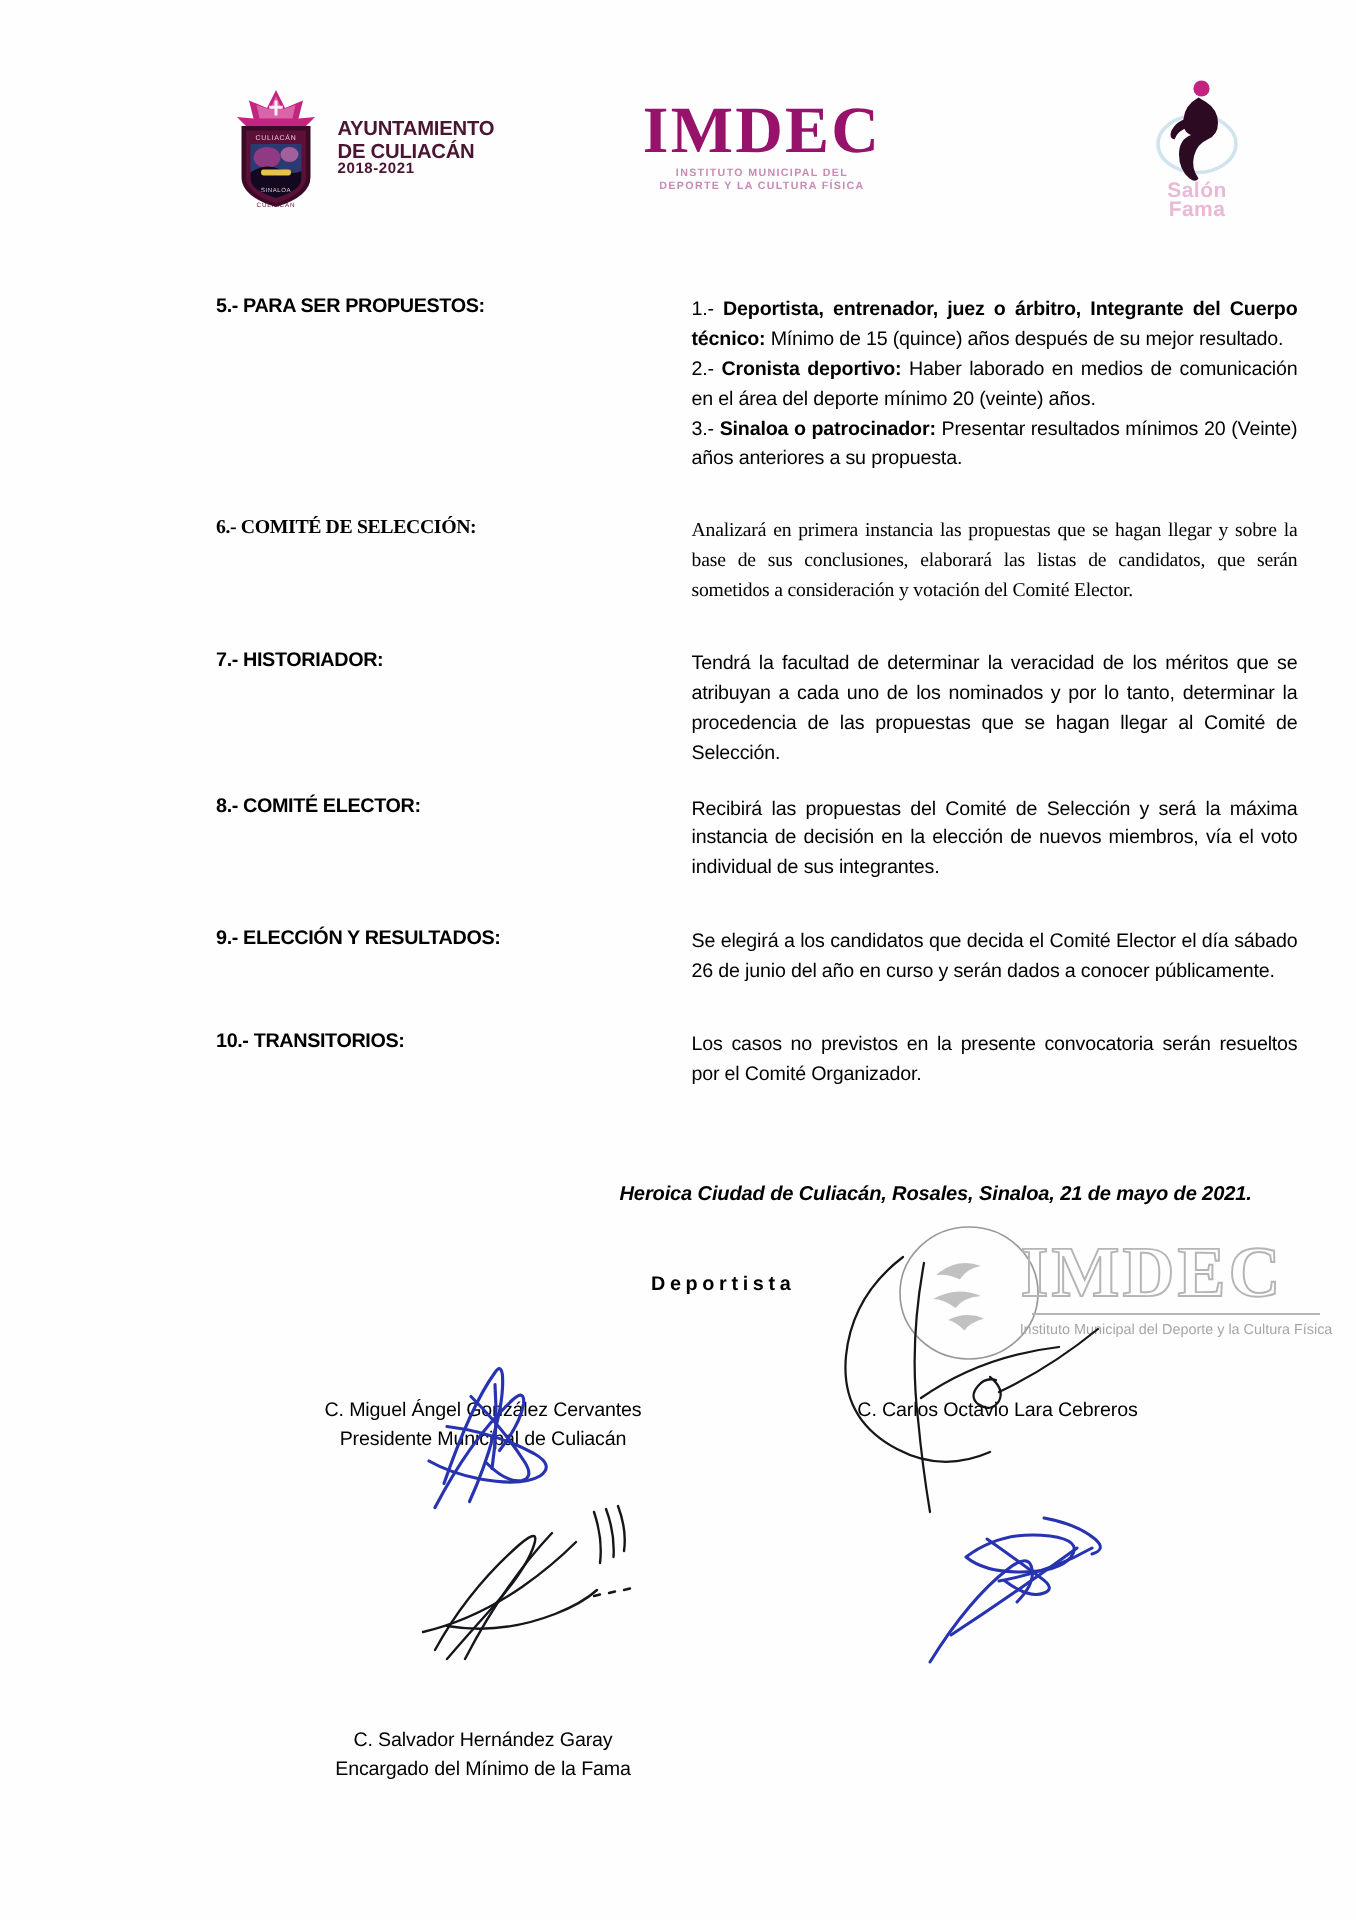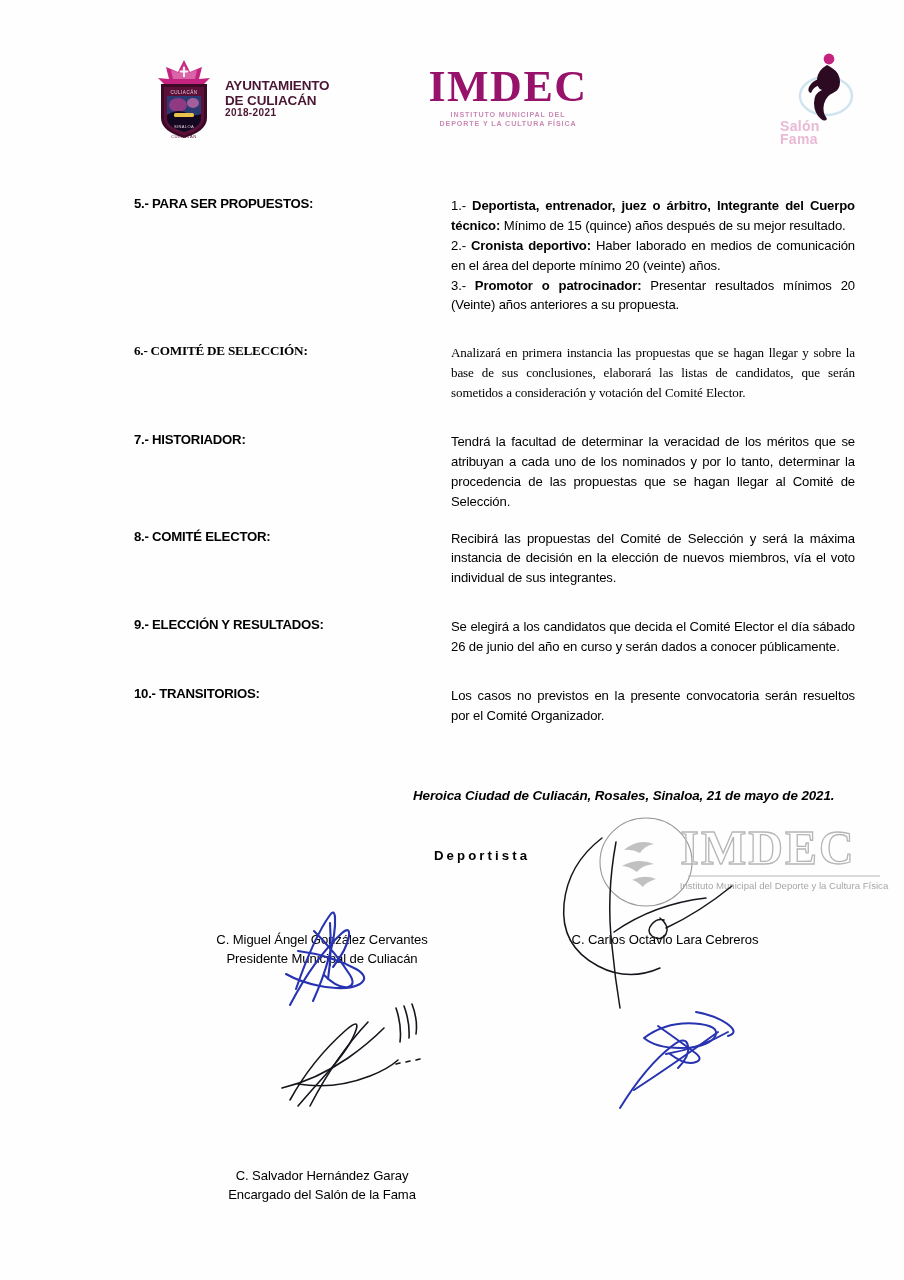--- a/index.html
+++ b/index.html
@@ -78,39 +78,39 @@
     font-size: 7.1px;
     font-weight: bold;
     letter-spacing: 0.9px;
     line-height: 1.28;
     color: #c98ab4;
   }
 
   
   .logo-salon {
     position: absolute;
-    left: 780px;
+    left: 752px;
     top: 6px;
     width: 92px;
-    text-align: left;
+    text-align: center;
   }
   .salon-mark { width: 92px; height: 74px; display: block; }
   .salon-text {
     margin-top: -4px;
     font-size: 14px;
     font-weight: bold;
     line-height: 0.95;
     color: #e9b9d6;
     letter-spacing: 0.3px;
   }
 
   
   .content {
     position: absolute;
-    left: 1px;
+    left: 11px;
     top: 196px;
     width: 816px;
   }
   .clause {
     position: relative;
     display: block;
     margin-bottom: 17px;
   }
   .clause-head {
     position: absolute;
@@ -255,21 +255,21 @@
     </div>
   </div>
 
   <div class="content">
 
     <div class="clause">
       <div class="clause-head">5.- PARA SER PROPUESTOS:</div>
       <div class="clause-body">
         <p><span>1.- </span><b>Deportista, entrenador, juez o árbitro, Integrante del Cuerpo técnico:</b><span> Mínimo de 15 (quince) años después de su mejor resultado.</span></p>
         <p><span>2.- </span><b>Cronista deportivo:</b><span> Haber laborado en medios de comunicación en el área del deporte mínimo 20 (veinte) años.</span></p>
-        <p><span>3.- </span><b>Promotor o patrocinador:</b><span> Presentar resultados mínimos 20 (Veinte) años anteriores a su propuesta.</span></p>
+        <p><span>3.- </span><b>Sinaloa o patrocinador:</b><span> Presentar resultados mínimos 20 (Veinte) años anteriores a su propuesta.</span></p>
       </div>
     </div>
 
     <div class="clause" style="margin-top:28px;font-family:Liberation Serif, serif;">
       <div class="clause-head">6.- COMITÉ DE SELECCIÓN:</div>
       <div class="clause-body">
         <p>Analizará en primera instancia las propuestas que se hagan llegar y sobre la base de sus conclusiones, elaborará las listas de candidatos, que serán sometidos a consideración y votación del Comité Elector.</p>
       </div>
     </div>
 
@@ -329,23 +329,23 @@
       <div class="sig-block sig-left">
         <div class="name">C. Miguel Ángel González Cervantes</div>
         <div class="role">Presidente Municipal de Culiacán</div>
       </div>
       <div class="sig-block sig-right">
         <div class="name">C. Carlos Octavio Lara Cebreros</div>
       </div>
     </div>
 
     <div class="sig-row" style="height:60px;">
-      <div class="sig-block sig-left" style="top:126px;">
+      <div class="sig-block sig-left" style="top:110px;">
         <div class="name">C. Salvador Hernández Garay</div>
-        <div class="role">Encargado del Salón de la Fama</div>
+        <div class="role">Encargado del Mínimo de la Fama</div>
       </div>
     </div>
   </div>
 
   <div class="ink" style="left:268px; top:893px;">
     <svg width="190" height="130" viewBox="0 0 190 130">
       <g fill="none" stroke="#2733b0" stroke-width="2.1" stroke-linecap="round" stroke-linejoin="round">
         <path d="M28 96 q18 -52 34 -74 q4 -6 5 2 q1 16 -6 40 q-6 22 -16 44"></path>
         <path d="M22 112 q24 -46 52 -72 q8 -7 7 3 q-2 13 -16 31"></path>
         <path d="M30 58 q32 4 58 18 q14 8 4 15 q-12 7 -40 2 q-20 -4 -34 -12"></path>

